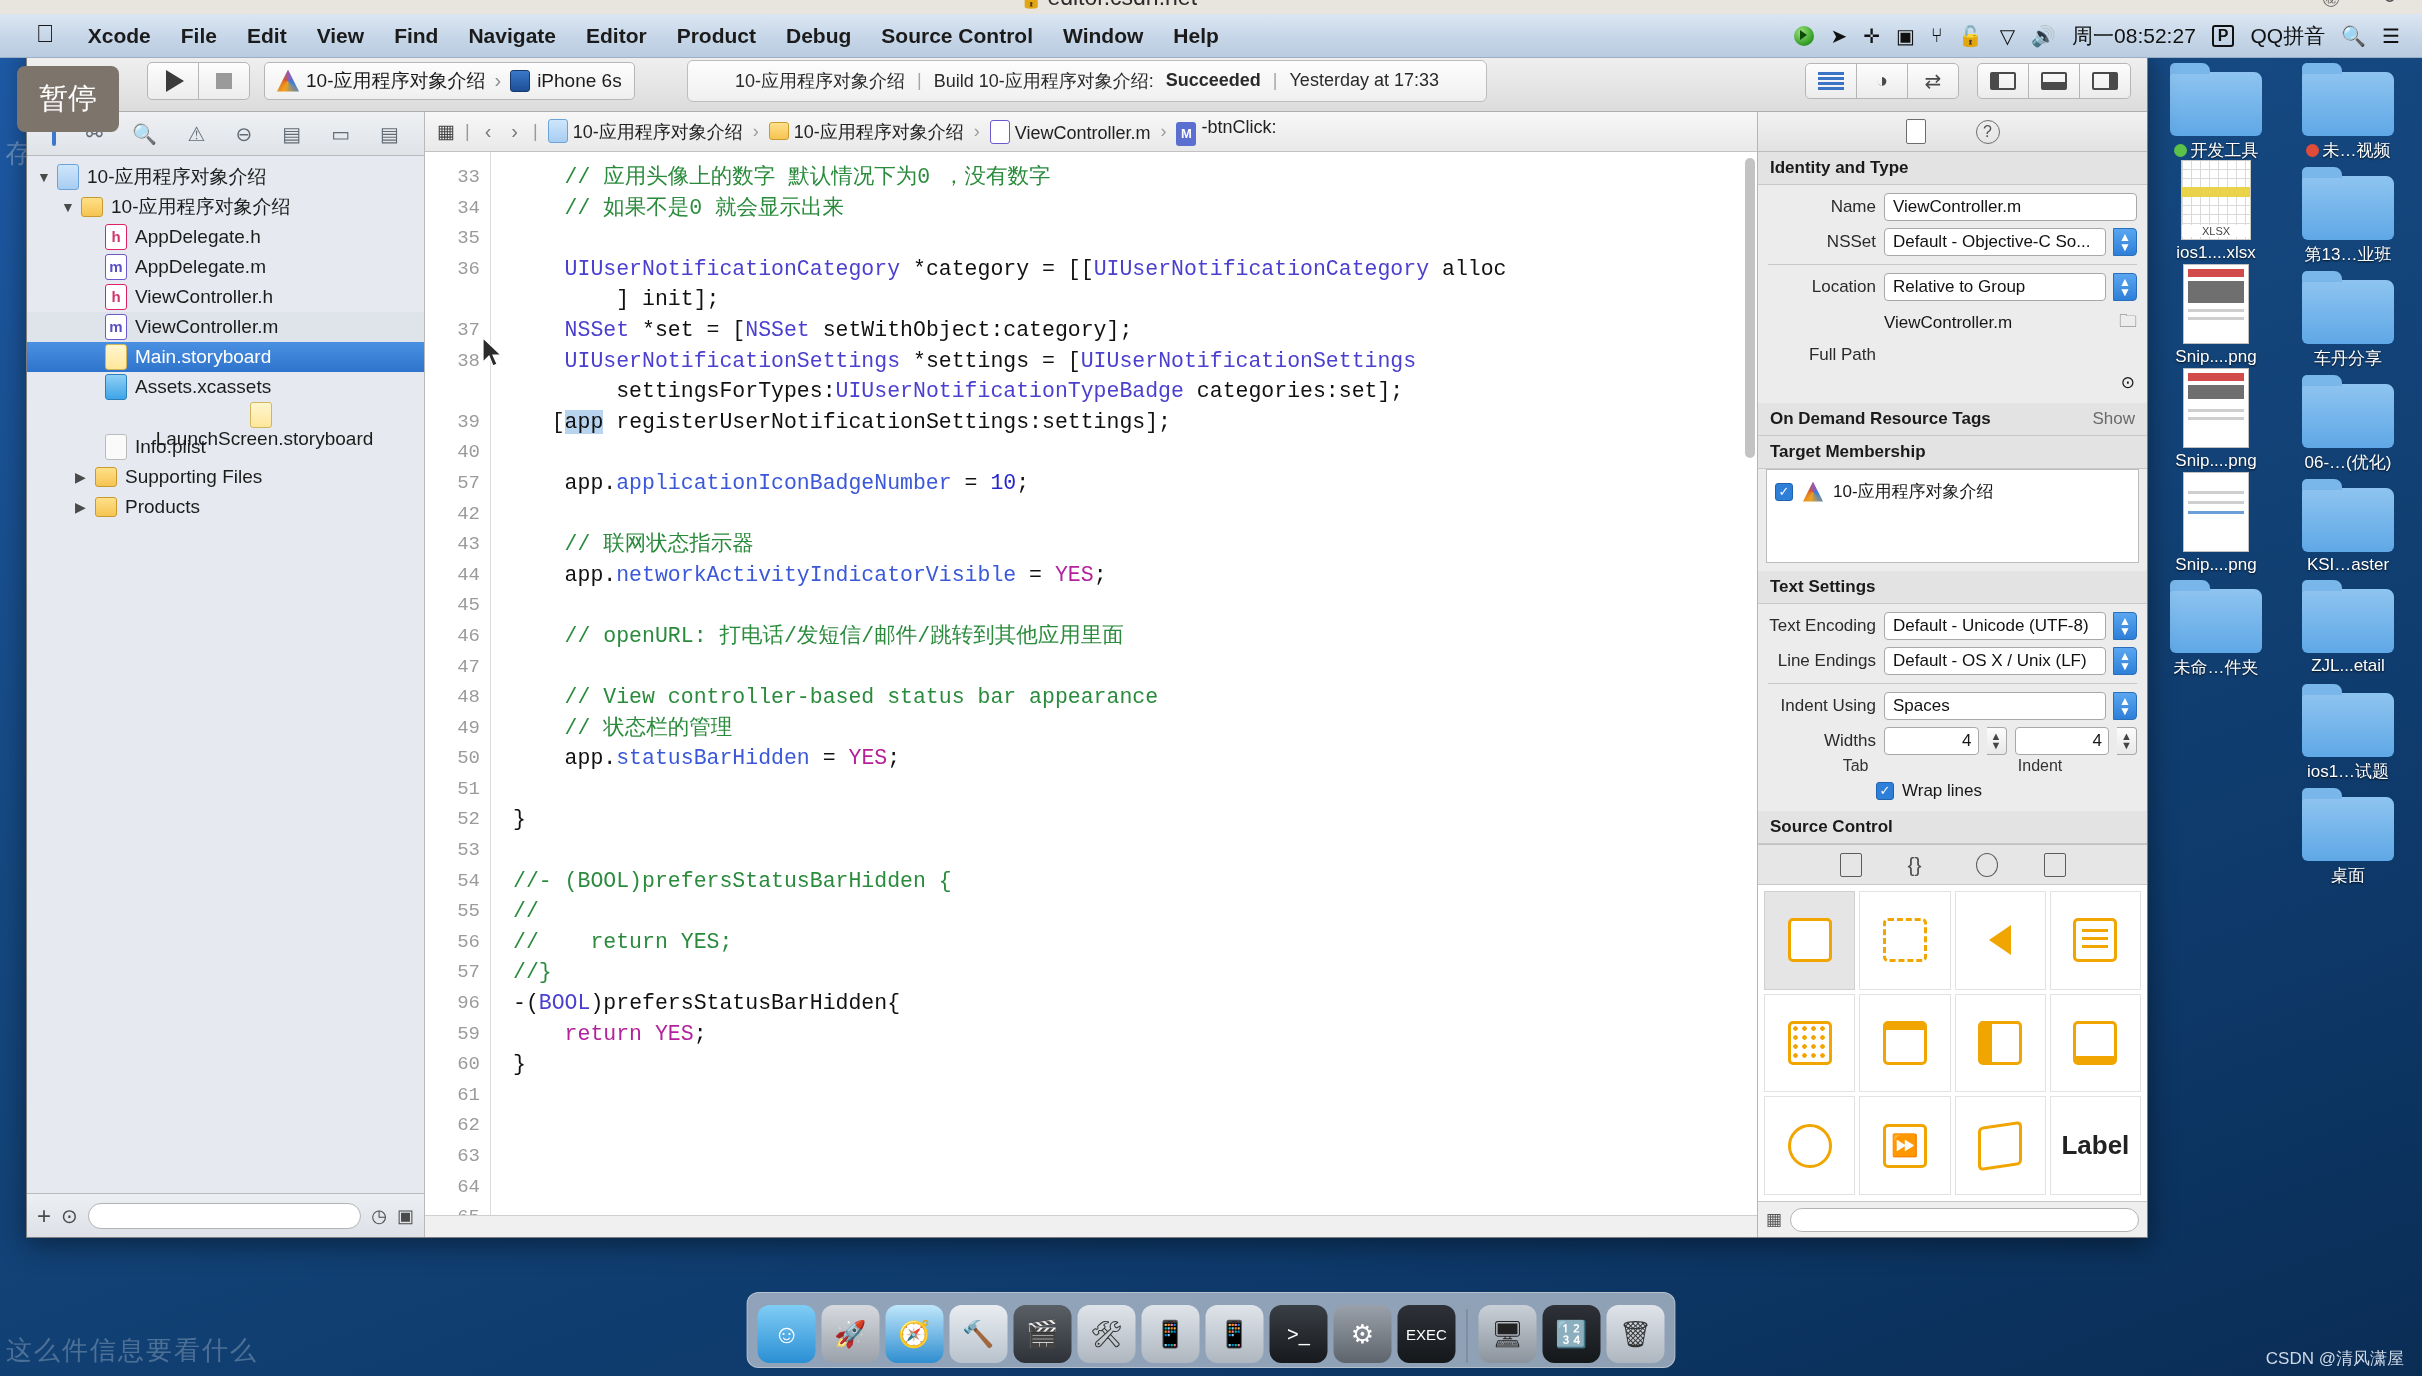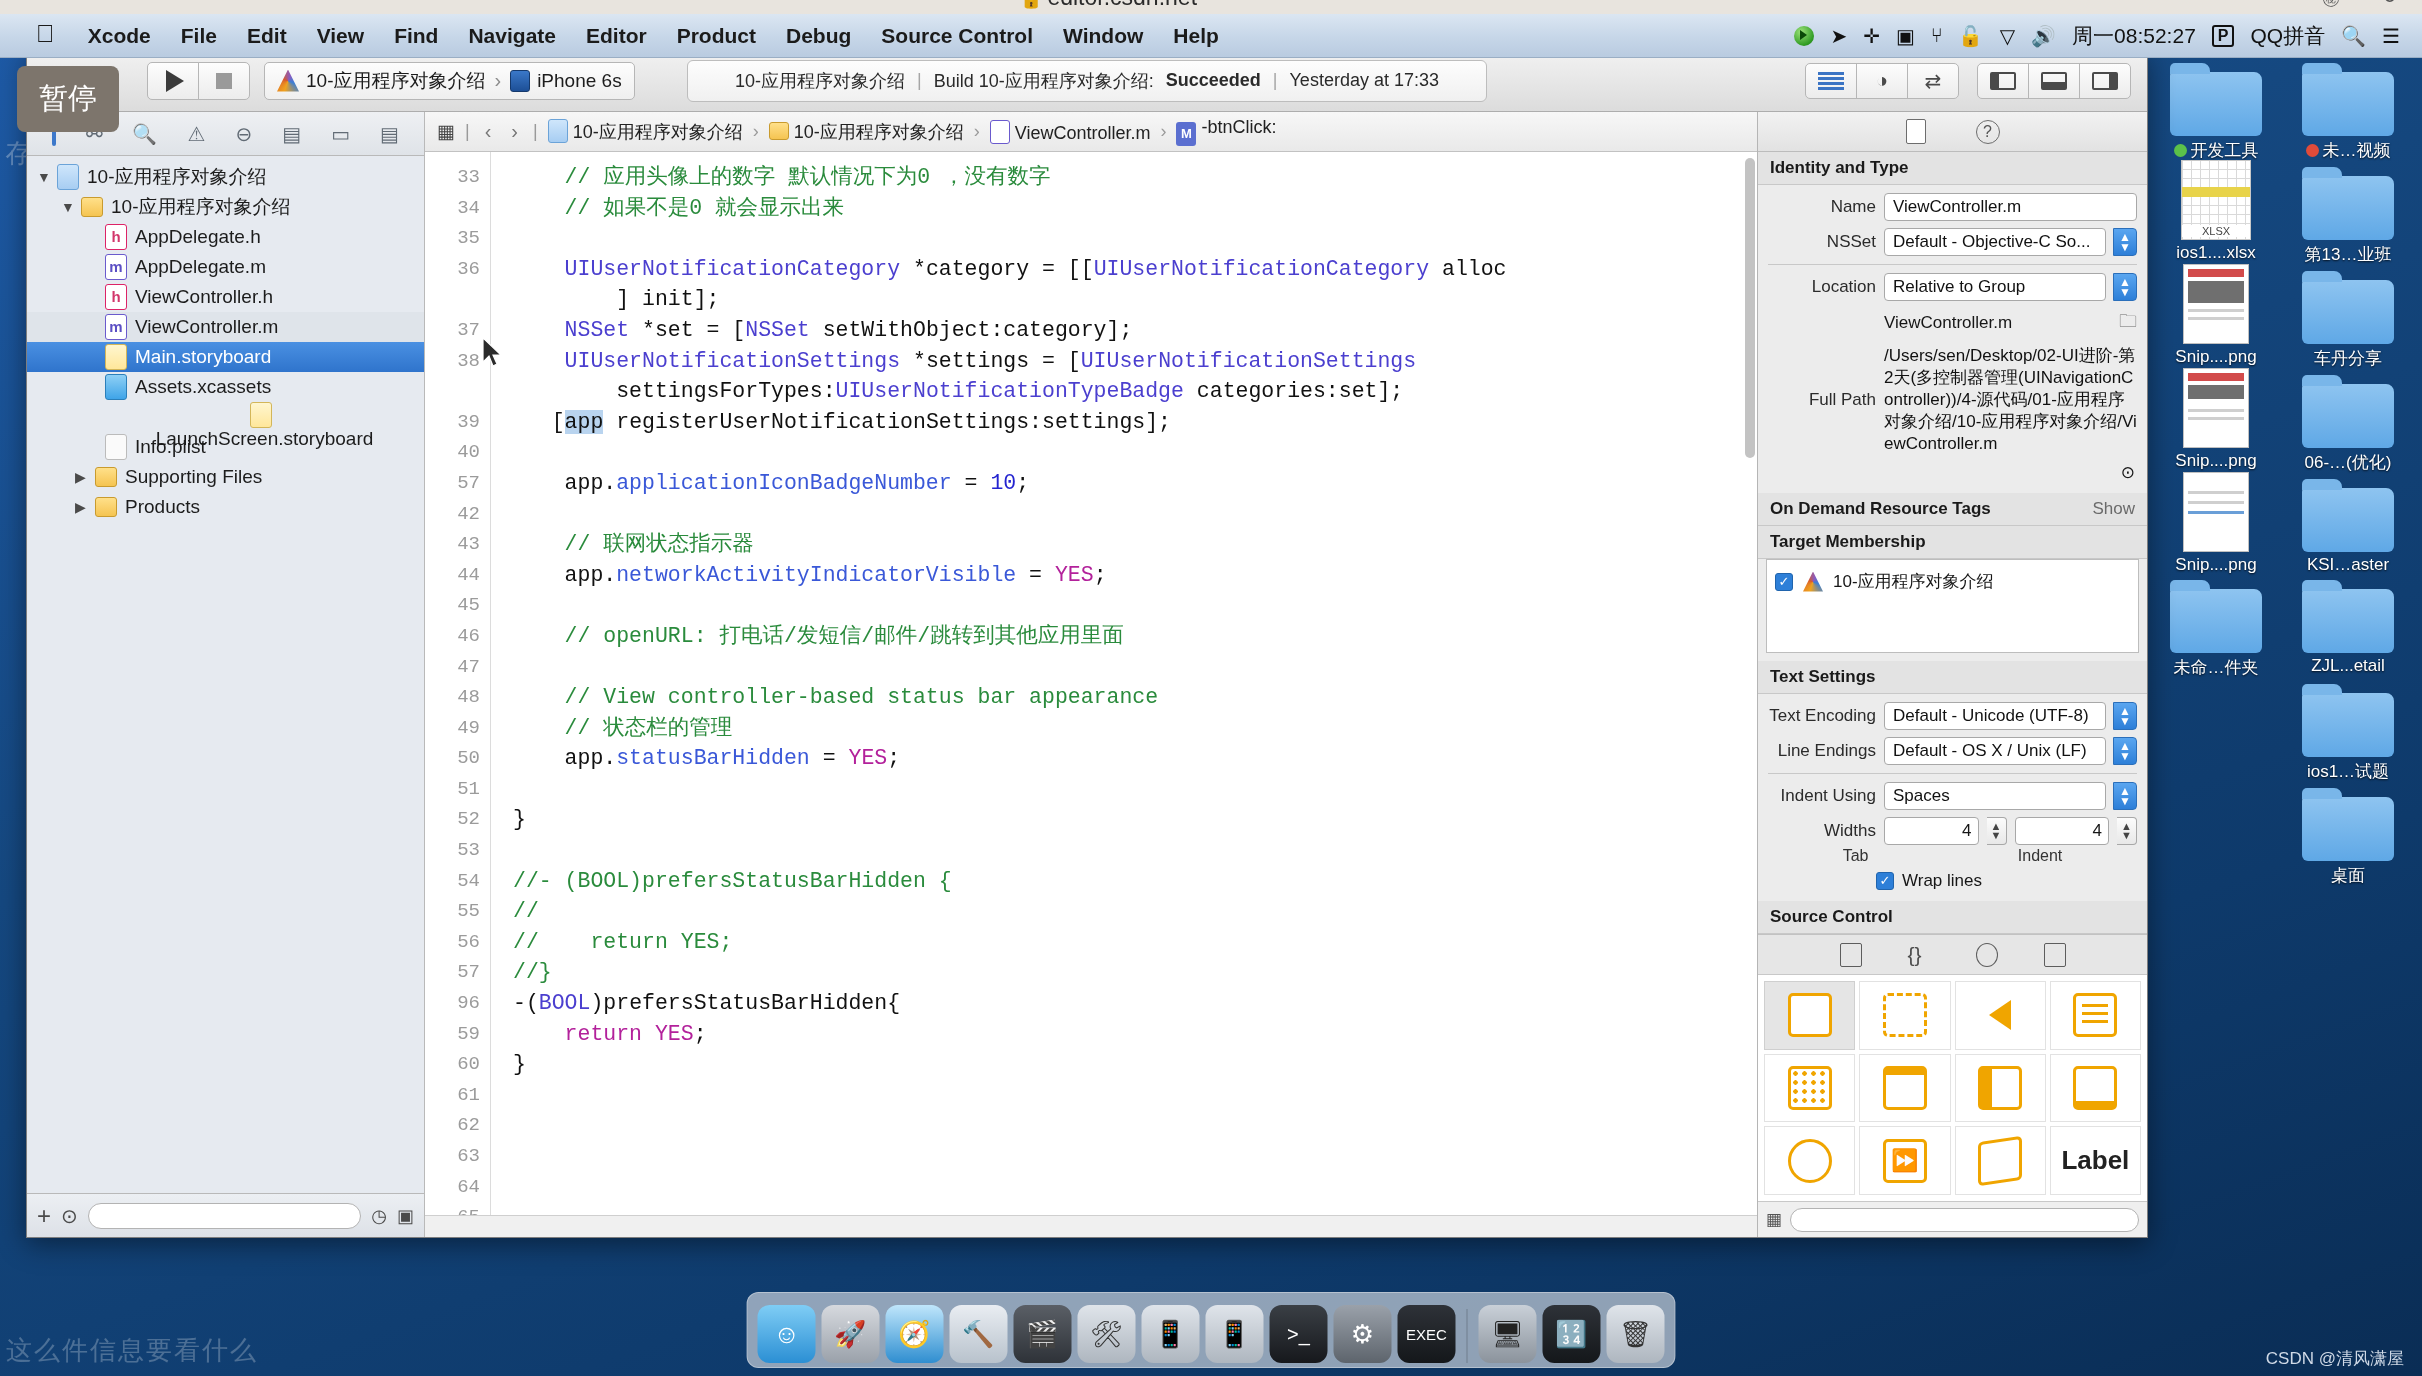--- a/index.html
+++ b/index.html
@@ -696,23 +696,20 @@
           <span class="fval popup">Relative to Group</span>
           <span class="stepper-blue">▲<br>▼</span>
         </div>
         <div class="frow">
           <span class="flabel"></span>
           <span style="flex:1;font-size:17px;">ViewController.m</span>
           <span style="font-size:18px;color:#6a6a6a;">🗀</span>
         </div>
         <div class="frow" style="align-items:center;">
           <span class="flabel">Full Path</span>
-          <span class="fpath" style="flex:1;">
-            <span class="pv">/Users/sen/Desktop/02-UI进阶-第2天(多控制器管理(UINavigationController))/4-源代码/01-应用程序对象介绍/10-应用程序对象介绍/ViewController.m</span>
-          </span>
         </div>
         <div style="text-align:right;padding-right:2px;">⊙</div>
       </div>
 
       <div class="insp-sec-title">
         <span>On Demand Resource Tags</span>
         <span style="color:#6a6a6a;font-weight:normal;">Show</span>
       </div>
 
       <div class="insp-sec-title">

